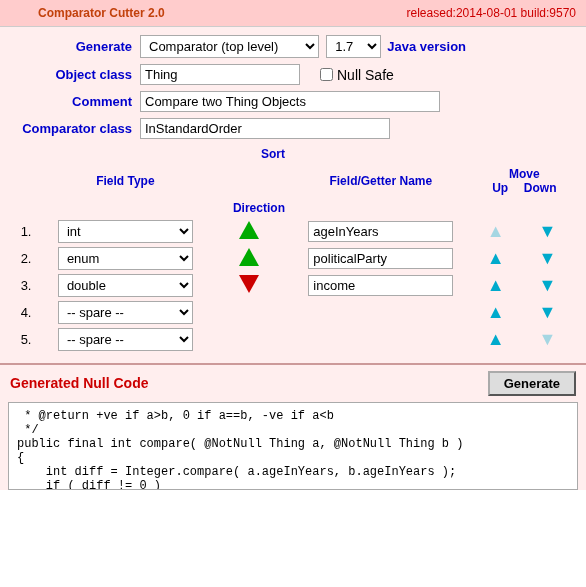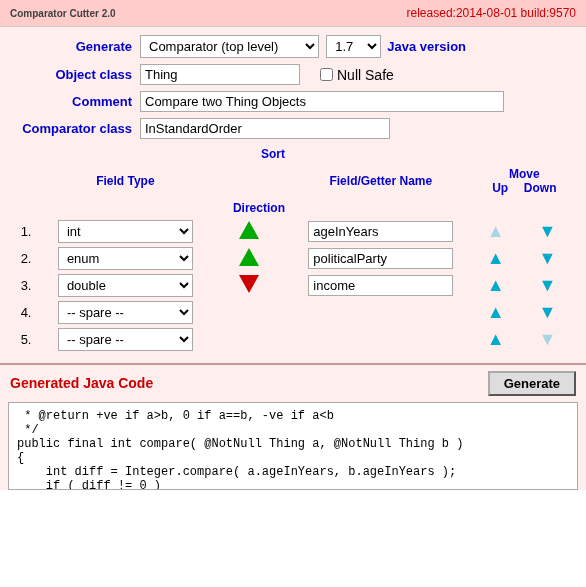--- a/index.html
+++ b/index.html
@@ -13,23 +13,24 @@
     
     .header {
       background: #ffcccc;
       padding: 6px 10px;
       display: flex;
       justify-content: space-between;
       align-items: center;
       border-bottom: 1px solid #ccc;
     }
     .header-title {
-      color: #404040;
-      font-weight: bold;
-      font-size: 10px;
+      color: #c2410c;
+      font-weight: bold;
+      font-size: 12px;
+      margin-left: 28px;
     }
     .header-release {
       color: #cc0000;
       font-size: 12px;
     }
 
     
     .form-area {
       background: #ffeeee;
       padding: 8px 10px 10px 10px;
@@ -223,21 +224,21 @@
     <div class="form-label">Object class</div>
     <input type="text" style="width: 160px;" value="Thing">
     <div class="null-safe-group">
       <input type="checkbox" style="">
       <label>Null Safe</label>
     </div>
   </div>
 
   <div class="form-row">
     <div class="form-label">Comment</div>
-    <input type="text" style="width: 364px;" value="Compare two Thing Objects">
+    <input type="text" style="width: 300px;" value="Compare two Thing Objects">
   </div>
 
   <div class="form-row">
     <div class="form-label">Comparator class</div>
     <input type="text" style="width: 250px;" value="InStandardOrder">
   </div>
 
   <table class="field-table">
     <thead>
       <tr>
@@ -306,21 +307,21 @@
           <td class="col-name"></td>
           <td class="col-up"><span class="arrow-up" style="color: rgb(0, 170, 204);">▲</span></td>
           <td class="col-down"><span class="arrow-down arrow-faded" style="color: rgb(0, 170, 204);">▼</span></td>
         </tr>
       </tbody>
   </table>
 </div>
 
 <div class="code-section">
   <div class="code-header">
-    <span class="code-title">Generated Java Code</span>
+    <span class="code-title">Generated Null Code</span>
     <button class="generate-btn">Generate</button>
   </div>
   <div class="code-box" id="code-box"> * @return +ve if a&gt;b, 0 if a==b, -ve if a&lt;b
  */
 public final int compare( @NotNull Thing a, @NotNull Thing b )
 {
     int diff = Integer.compare( a.ageInYears, b.ageInYears );
     if ( diff != 0 )</div>
 </div>
 

